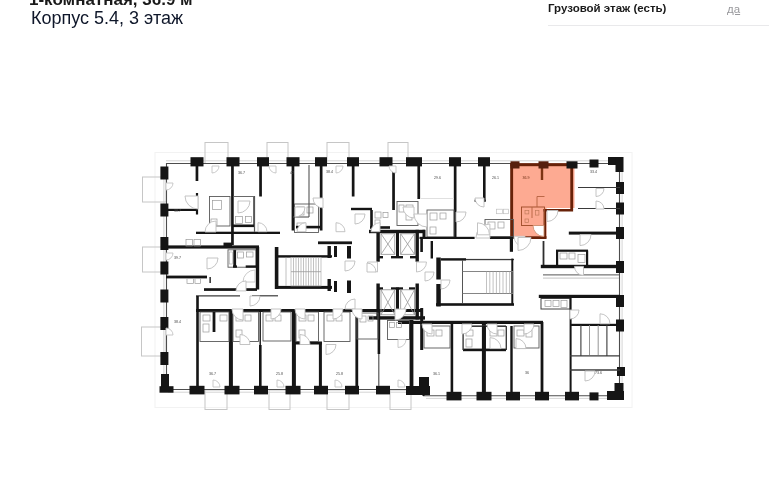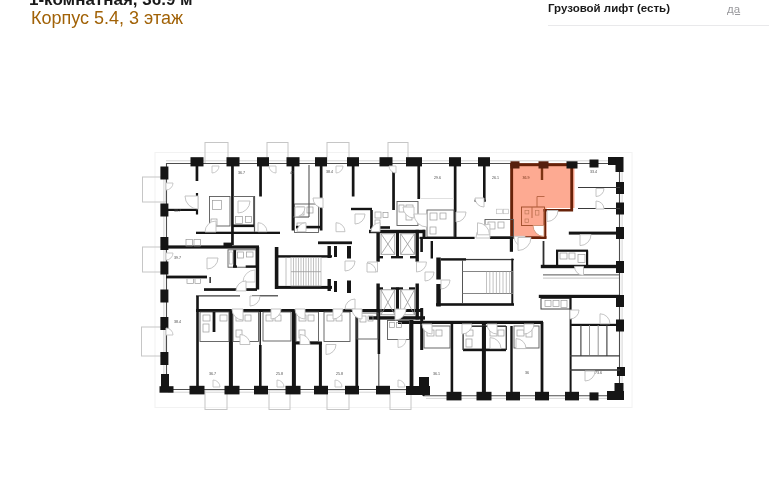--- a/index.html
+++ b/index.html
@@ -5,23 +5,23 @@
 <style>
   html,body { margin:0; padding:0; background:#ffffff; width:770px; height:500px; overflow:hidden;
     font-family:"Liberation Sans", sans-serif; }
   .abs { position:absolute; white-space:nowrap; }
 </style>
 </head>
 <body>
 
 <div class="abs" style="left:29px; top:-10.5px; font-size:17px; font-weight:bold; color:#1a1a1a;">1-комнатная, 36.9 м²</div>
 
-<div class="abs" style="left:31px; top:8px; font-size:18px; color:#a16207;">Корпус 5.4, 3 этаж</div>
-
-<div class="abs" style="left:548px; top:2px; font-size:11.5px; font-weight:bold; color:#1a1a1a;">Грузовой лифт (есть)</div>
+<div class="abs" style="left:31px; top:8px; font-size:18px; color:#0f172a;">Корпус 5.4, 3 этаж</div>
+
+<div class="abs" style="left:548px; top:2px; font-size:11.5px; font-weight:bold; color:#1a1a1a;">Грузовой этаж (есть)</div>
 
 <div class="abs" style="left:727px; top:3px; font-size:11.5px; color:#98989c;text-decoration:underline;">да</div>
 
 <div class="abs" style="left:548px; top:25px; width:221px; height:1px; background:#e9e9eb;"></div>
 
 <svg class="abs" style="left:0; top:0;" width="770" height="500" viewBox="0 0 770 500">
 
 <g>
       <rect x="155" y="152.5" width="477" height="255" fill="none" stroke="#f2f2f2" stroke-width="1"></rect>
     </g>

